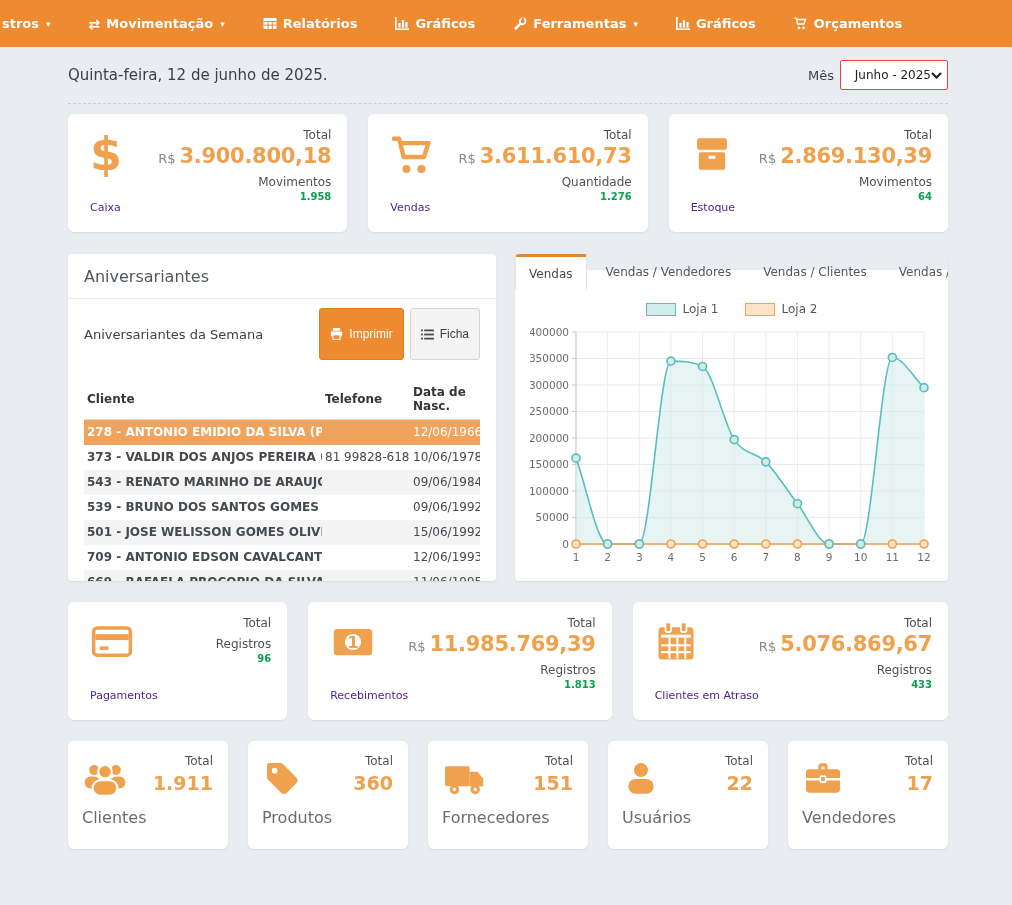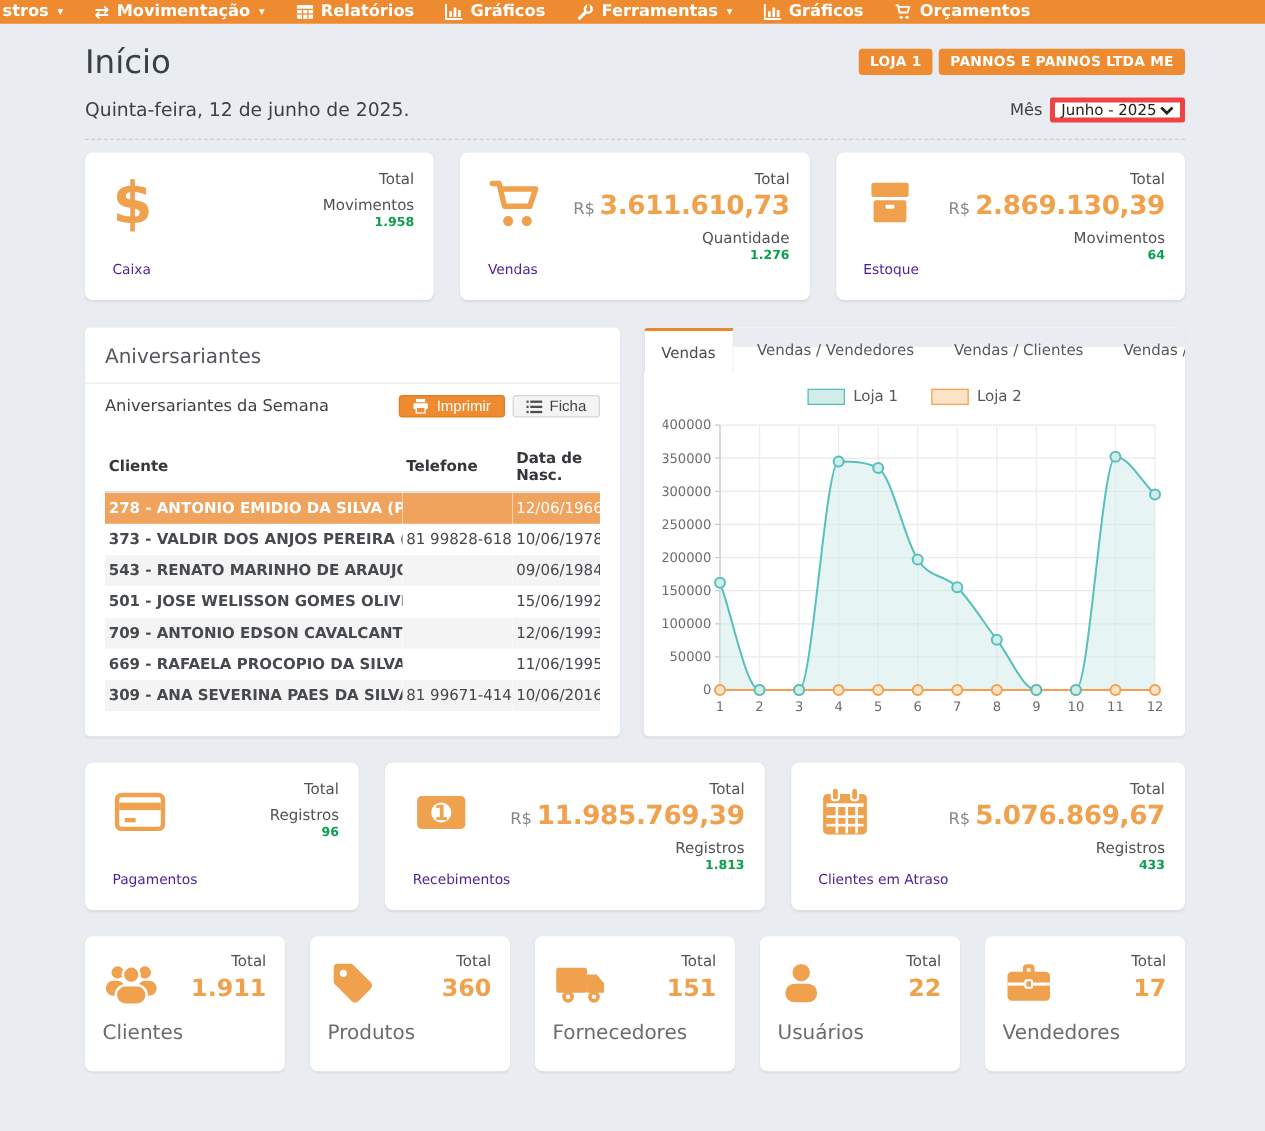--- a/index.html
+++ b/index.html
@@ -6,35 +6,35 @@
   html,body { margin:0; padding:0; }
   body {
     width:1012px; height:905px; overflow:hidden;
     background:#e9edf2;
     font-family:"DejaVu Sans","Liberation Sans",sans-serif;
     -webkit-font-smoothing:antialiased;
   }
   :root { --orange:#ee8a2f; --amount:#efa14d; --green:#0ba04f; --txt:#54585c; }
 
   
-  .navbar{height:19px;background:var(--orange);display:flex;align-items:center;gap:25px;padding-left:2px;}
+  .navbar{height:47px;background:var(--orange);display:flex;align-items:center;gap:38px;padding-left:2px;}
   .nav-item{display:flex;align-items:center;gap:6px;color:#fff;font-size:13px;font-weight:bold;cursor:pointer;white-space:nowrap;}
   .nav-item .glyph{font-size:14px;font-weight:bold;line-height:1;}
   .caret{font-size:9px;margin-left:1px;}
 
   
   .content{padding:0 64px 30px 68px;}
   .page-header{margin-top:16px;display:flex;justify-content:space-between;align-items:flex-start;}
   h1{font-size:26px;font-weight:400;color:#3a4047;margin:0;line-height:30px;}
   .badges{display:flex;gap:5px;margin-top:4px;}
   .badge{background:var(--orange);color:#fff;font-size:11px;font-weight:bold;padding:4px 9px;border-radius:3px;letter-spacing:.2px;}
   .date-row{margin-top:13px;padding-bottom:13px;border-bottom:1px dashed #c9ced4;display:flex;justify-content:space-between;align-items:center;}
   .date-text{font-size:15px;color:#3c4146;}
   .month-box{display:flex;align-items:center;gap:6px;font-size:13px;color:#3c4146;}
-  .select{width:108px;height:20px;border:4px solid #ef4444;border-radius:2px;background:#fff;display:flex;align-items:center;justify-content:space-between;padding:0 5px;font-size:12px;color:#222;cursor:pointer;}
+  .select{width:108px;height:30px;border:1px solid #ef4444;border-radius:2px;background:#fff;display:flex;align-items:center;justify-content:flex-end;padding:0 5px;font-size:12px;color:#222;cursor:pointer;}
 
   
   .card{background:#fff;border-radius:6px;box-shadow:0 1px 2px rgba(31,45,61,.09);}
   .row3{display:grid;grid-template-columns:repeat(3,1fr);gap:21px;margin-top:10px;}
   .row3b{display:grid;grid-template-columns:repeat(3,1fr);gap:21px;margin-top:21px;}
   .row5{display:grid;grid-template-columns:repeat(5,1fr);gap:20px;margin-top:21px;}
   .stat-card{display:flex;justify-content:space-between;padding:13px 16px 12px;height:118px;}
   .stat-left{display:flex;flex-direction:column;justify-content:space-between;padding:3px 0 6px 6px;}
   .stat-icon{color:var(--amount);height:48px;display:flex;align-items:center;}
   .dollar{font-size:46px;font-weight:bold;line-height:44px;}
@@ -54,21 +54,21 @@
   .mini-total{font-size:19px;font-weight:bold;color:var(--amount);margin-top:4px;}
 
   
   .mid-row{display:grid;grid-template-columns:428px 1fr;gap:19px;margin-top:22px;align-items:start;}
 
   .panel{background:#ffffff;border-radius:4px;box-shadow:0 1px 2px rgba(31,45,61,.09);height:327px;overflow:hidden;}
   .panel-header{padding:13px 16px 12px;font-size:16px;color:#54585c;border-bottom:1px solid #e9ecef;}
   .panel-sub{display:flex;justify-content:space-between;align-items:center;padding:9px 16px 8px;}
   .panel-sub-text{font-size:13px;color:#3f4347;}
   .btns{display:flex;gap:6px;}
-  .btn{display:inline-flex;align-items:center;gap:6px;font-size:12px;border-radius:3px;padding:1px 10px;cursor:pointer;line-height:14px;}
+  .btn{display:inline-flex;align-items:center;gap:6px;font-size:12px;border-radius:3px;padding:18px 10px;cursor:pointer;line-height:14px;}
   .btn-print{background:var(--orange);color:#fff;border:1px solid #e07e24;}
   .btn-ficha{background:#f4f4f4;color:#3c3f43;border:1px solid #d5d5d5;}
 
   table.bday{width:calc(100% - 32px);margin:11px 16px 0;border-collapse:collapse;font-size:12px;table-layout:fixed;}
   table.bday th{text-align:left;padding:6px 3px;border-bottom:1px solid #dcdcdc;color:#33363a;font-weight:bold;}
   table.bday td{padding:5px 3px;color:#46494d;white-space:nowrap;overflow:hidden;height:25px;}
   td.cname{font-weight:bold;width:238px;}
   th.ccol{width:238px;}
   th.pcol, td.phone{width:88px;}
   th.dcol, td.bdate{width:70px;text-align:center;}
@@ -149,27 +149,20 @@
         <path d="M1 2h3l2.2 9.8h11l2.4-7.6H5.5" fill="none" stroke="#fff" stroke-width="2.6"></path>
         <circle cx="8.5" cy="18.5" r="2.3" fill="#fff"></circle>
         <circle cx="16.5" cy="18.5" r="2.3" fill="#fff"></circle>
       </svg>
     <span>Orçamentos</span>
   </div>
 </div>
 
 <div class="content">
 
-  <div class="page-header">
-    <h1>Início</h1>
-    <div class="badges">
-      <span class="badge">LOJA 1</span>
-      <span class="badge">PANNOS E PANNOS LTDA ME</span>
-    </div>
-  </div>
 
   <div class="date-row">
     <span class="date-text">Quinta-feira, 12 de junho de 2025.</span>
     <div class="month-box">
       <span>Mês</span>
       <div class="select">
         <span>Junho - 2025</span>
         <svg width="11" height="7" viewBox="0 0 11 7">
             <path d="M1 1l4.5 4.5L10 1" fill="none" stroke="#222" stroke-width="2.2"></path>
           </svg>
@@ -178,20 +171,21 @@
   </div>
 
   <div class="row3">
     <div class="card stat-card">
       <div class="stat-left">
         <div class="stat-icon dollar">$</div>
         <div class="stat-label">Caixa</div>
       </div>
       <div class="stat-right">
         <div class="t-label">Total</div>
+        <div class="amount-line"><span class="cur">R$</span><span class="amt">3.900.800,18</span></div>
         <div class="m-label">Movimentos</div>
         <div class="m-val">1.958</div>
       </div>
     </div>
     <div class="card stat-card">
       <div class="stat-left">
         <div class="stat-icon">
           <svg width="46" height="42" viewBox="0 0 24 22" fill="currentColor">
               <path d="M2 3h2.8l2.3 9.6h10.6l2.4-7.3H6" fill="none" stroke="currentColor" stroke-width="2.3" stroke-linejoin="round" stroke-linecap="round"></path>
               <circle cx="8.6" cy="18.8" r="2.1"></circle>
@@ -273,20 +267,25 @@
             </tr>
           <tr>
               <td class="cname">373 - VALDIR DOS ANJOS PEREIRA (AN...</td>
               <td class="phone">81 99828-6185</td>
               <td class="bdate">10/06/1978</td>
             </tr>
           <tr>
               <td class="cname">543 - RENATO MARINHO DE ARAUJO (F...</td>
               <td class="phone"></td>
               <td class="bdate">09/06/1984</td>
+            </tr>
+          <tr>
+              <td class="cname">539 - BRUNO DOS SANTOS GOMES</td>
+              <td class="phone"></td>
+              <td class="bdate">09/06/1992</td>
             </tr>
           <tr>
               <td class="cname">501 - JOSE WELISSON GOMES OLIVEIR...</td>
               <td class="phone"></td>
               <td class="bdate">15/06/1992</td>
             </tr>
           <tr>
               <td class="cname">709 - ANTONIO EDSON CAVALCANTE D...</td>
               <td class="phone"></td>
               <td class="bdate">12/06/1993</td>

